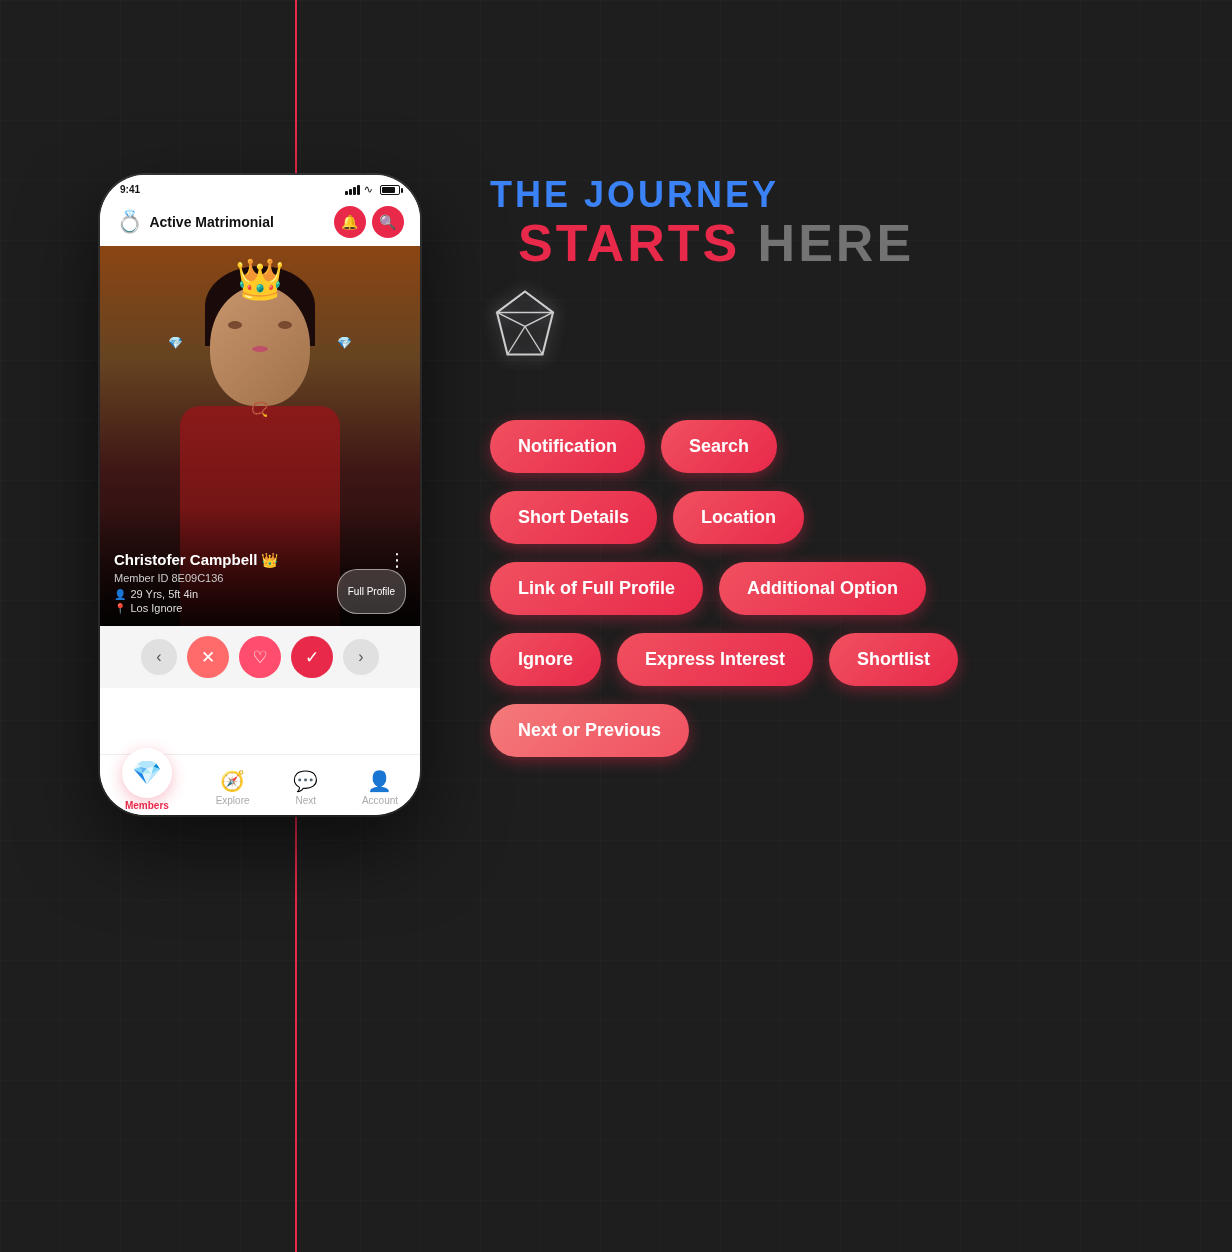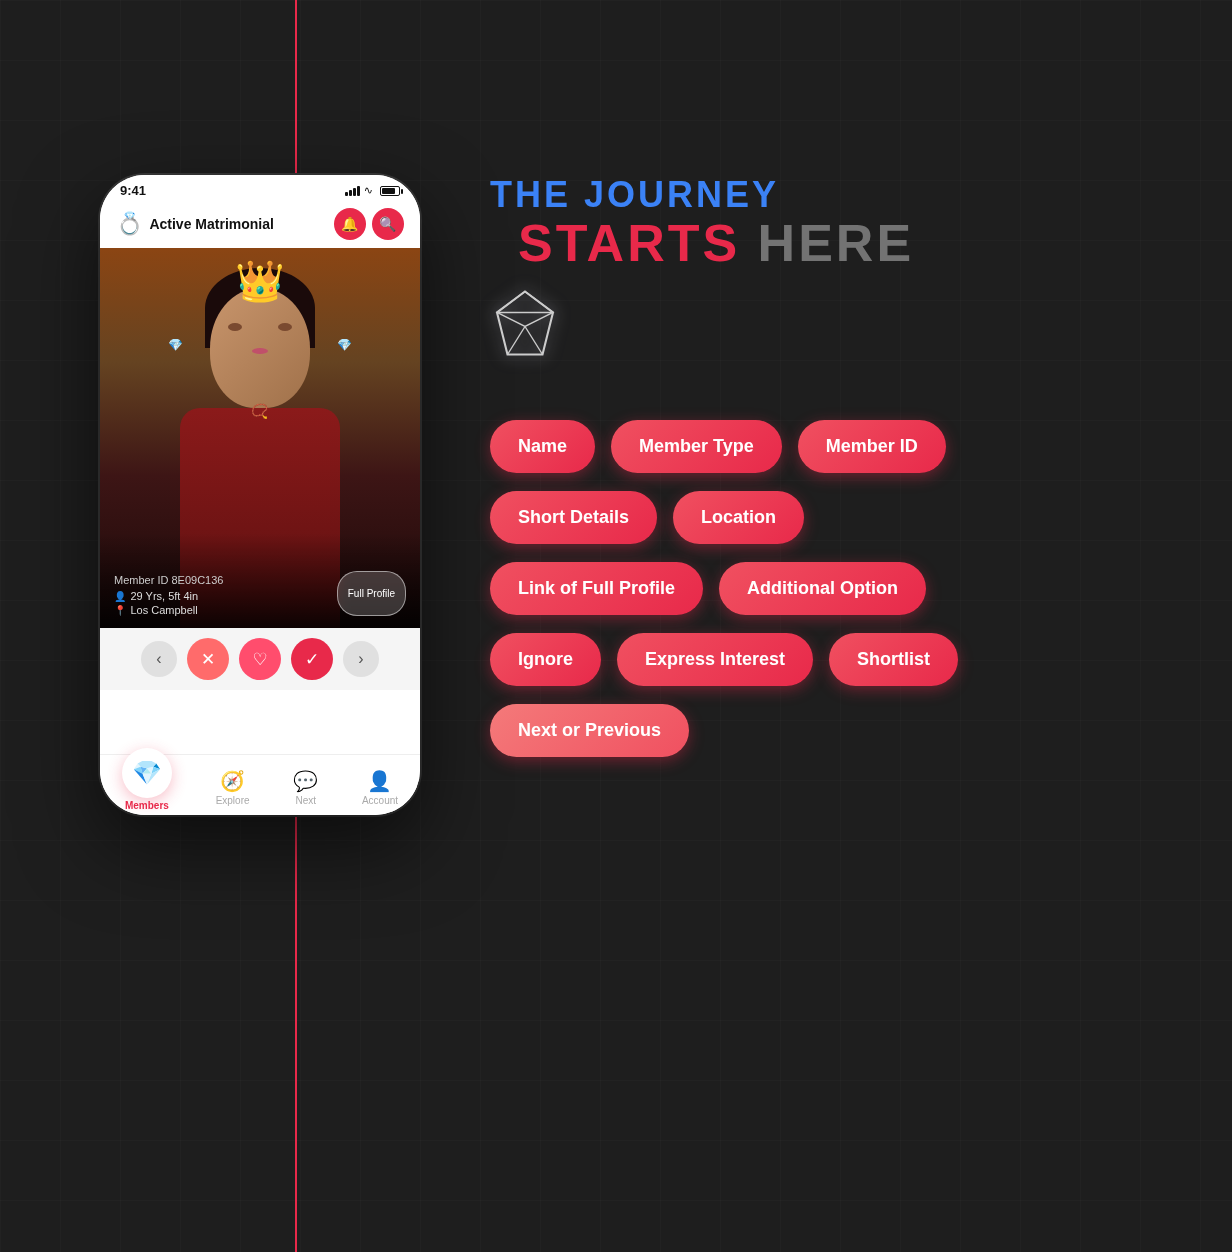--- a/index.html
+++ b/index.html
@@ -57,21 +57,21 @@
       display: flex;
       justify-content: space-between;
       align-items: center;
       padding: 8px 20px 4px;
       background: #fff;
       position: relative;
       z-index: 10;
     }
 
     .status-time {
-      font-size: 13px;
+      font-size: 10px;
       font-weight: 700;
       color: #111;
     }
 
     .status-icons {
       display: flex;
       gap: 4px;
       align-items: center;
     }
 
@@ -517,32 +517,39 @@
 
             <div style="position:absolute;top:-5px;left:50%;transform:translateX(-50%);font-size:14px">📿</div>
           </div>
 
           <div style="position:absolute;top:80px;left:18px;font-size:12px">💎</div>
           <div style="position:absolute;top:80px;right:18px;font-size:12px">💎</div>
         </div>
       </div>
 
       <div class="profile-info-overlay">
+        <div class="profile-name-row">
+          <div>
+            <span class="profile-name">Christofer Campbell</span>
+            <span class="crown-badge">👑</span>
+          </div>
+          <span class="three-dots">⋮</span>
+        </div>
         <div class="profile-member-id">
           <span>Member ID</span>
           <span>8E09C136</span>
         </div>
         <div class="profile-details">
           <div class="detail-row">
             <span class="detail-icon">👤</span>
             <span>29 Yrs, 5ft 4in</span>
           </div>
           <div class="detail-row">
             <span class="detail-icon">📍</span>
-            <span>Los Campbell</span>
+            <span>Los Ignore</span>
           </div>
         </div>
         <button class="full-profile-btn">Full Profile</button>
       </div>
     </div>
 
     <div class="action-buttons-row">
       <div class="action-btn-nav">‹</div>
       <div class="action-btn-circle btn-ignore">✕</div>
       <div class="action-btn-circle btn-heart">♡</div>
@@ -587,32 +594,29 @@
         <polygon points="50,5 90,35 50,55 10,35" fill="none" stroke="#cccccc" stroke-width="2"></polygon>
         <line x1="10" y1="35" x2="90" y2="35" stroke="#cccccc" stroke-width="2"></line>
         <line x1="50" y1="55" x2="25" y2="95" stroke="#cccccc" stroke-width="2"></line>
         <line x1="50" y1="55" x2="75" y2="95" stroke="#cccccc" stroke-width="2"></line>
       </svg>
     </div>
   </div>
 
   <div class="pills-grid">
 
-
     <div class="pills-row">
       <div class="pill">
-        <span>Name</span>
-      </div>
-      <div class="pill">
-        <span>Member Type</span>
-      </div>
-      <div class="pill">
-        <span>Member ID</span>
-      </div>
-    </div>
+        <span>Notification</span>
+      </div>
+      <div class="pill">
+        <span>Search</span>
+      </div>
+    </div>
+
 
     <div class="pills-row">
       <div class="pill">
         <span>Short Details</span>
       </div>
       <div class="pill">
         <span>Location</span>
       </div>
     </div>
 

